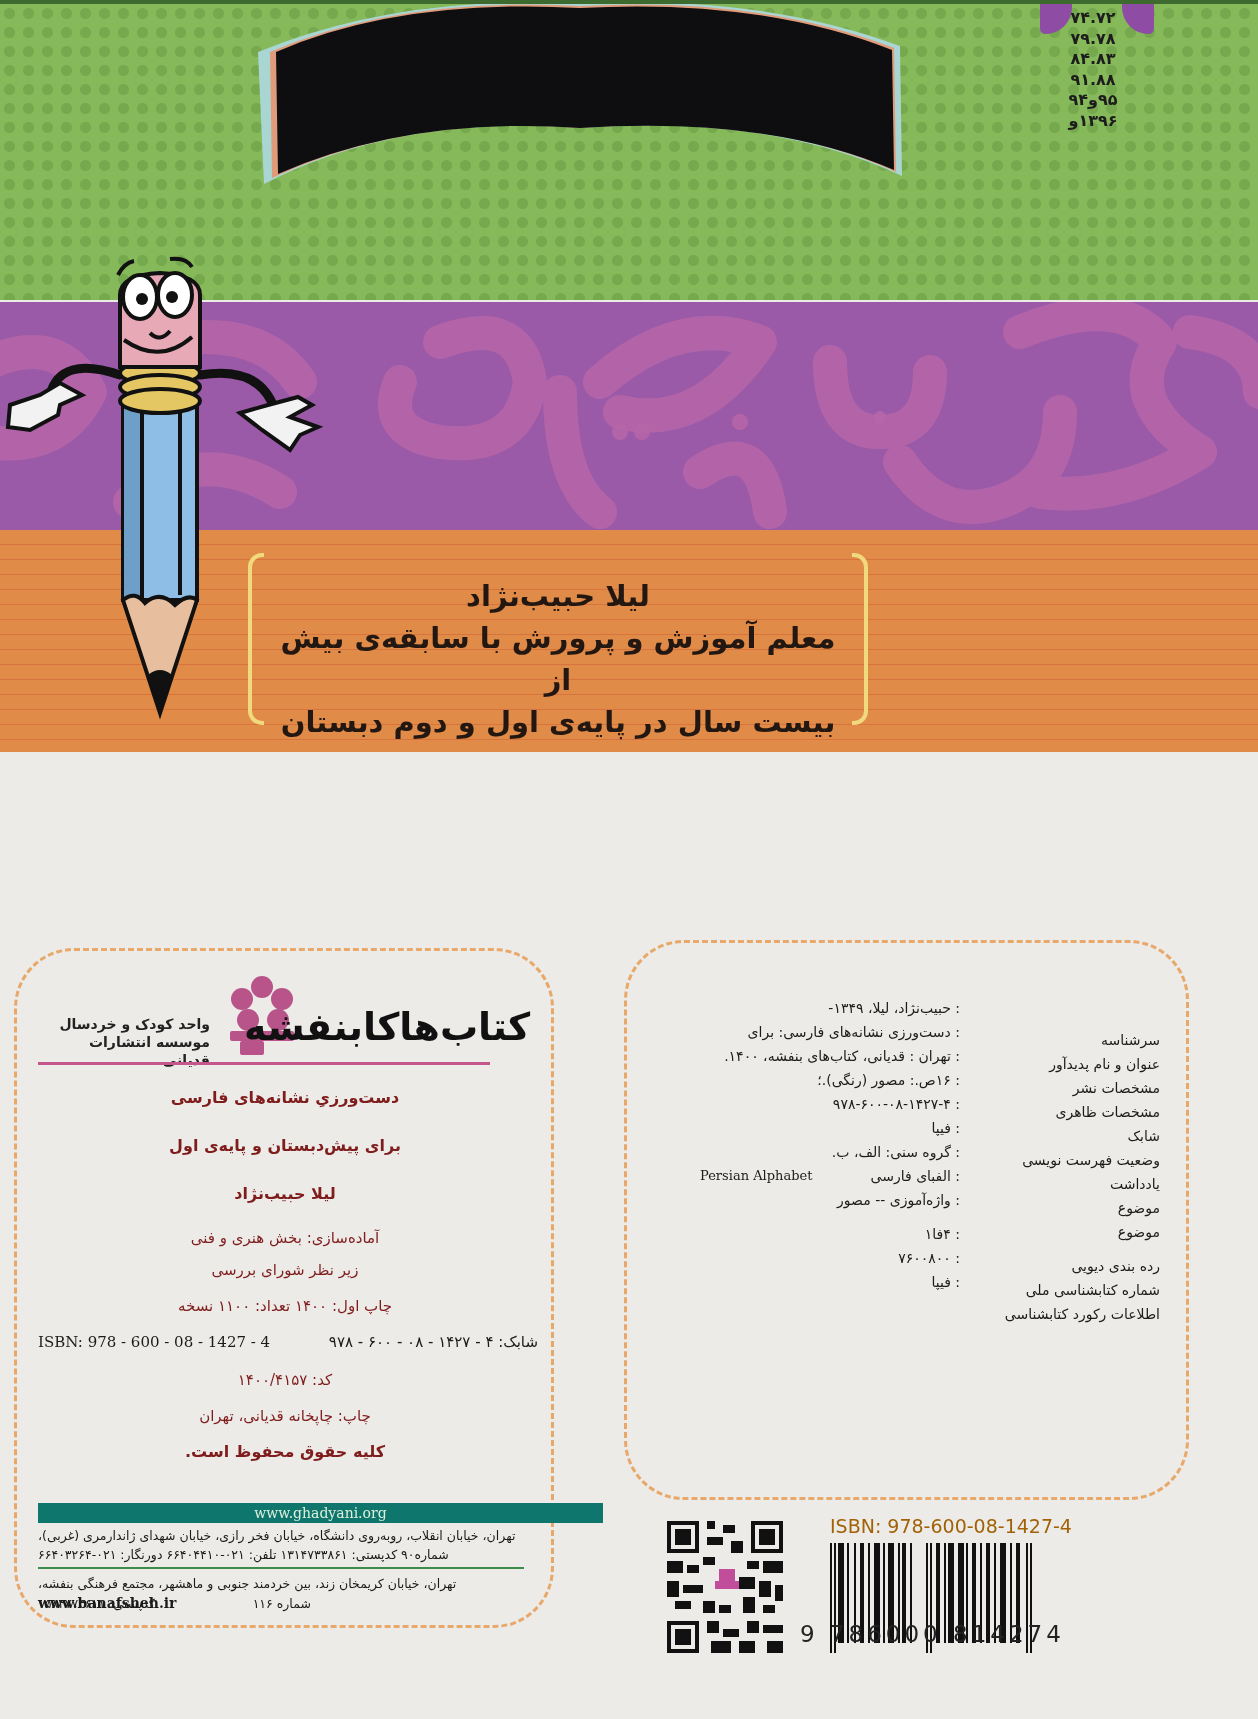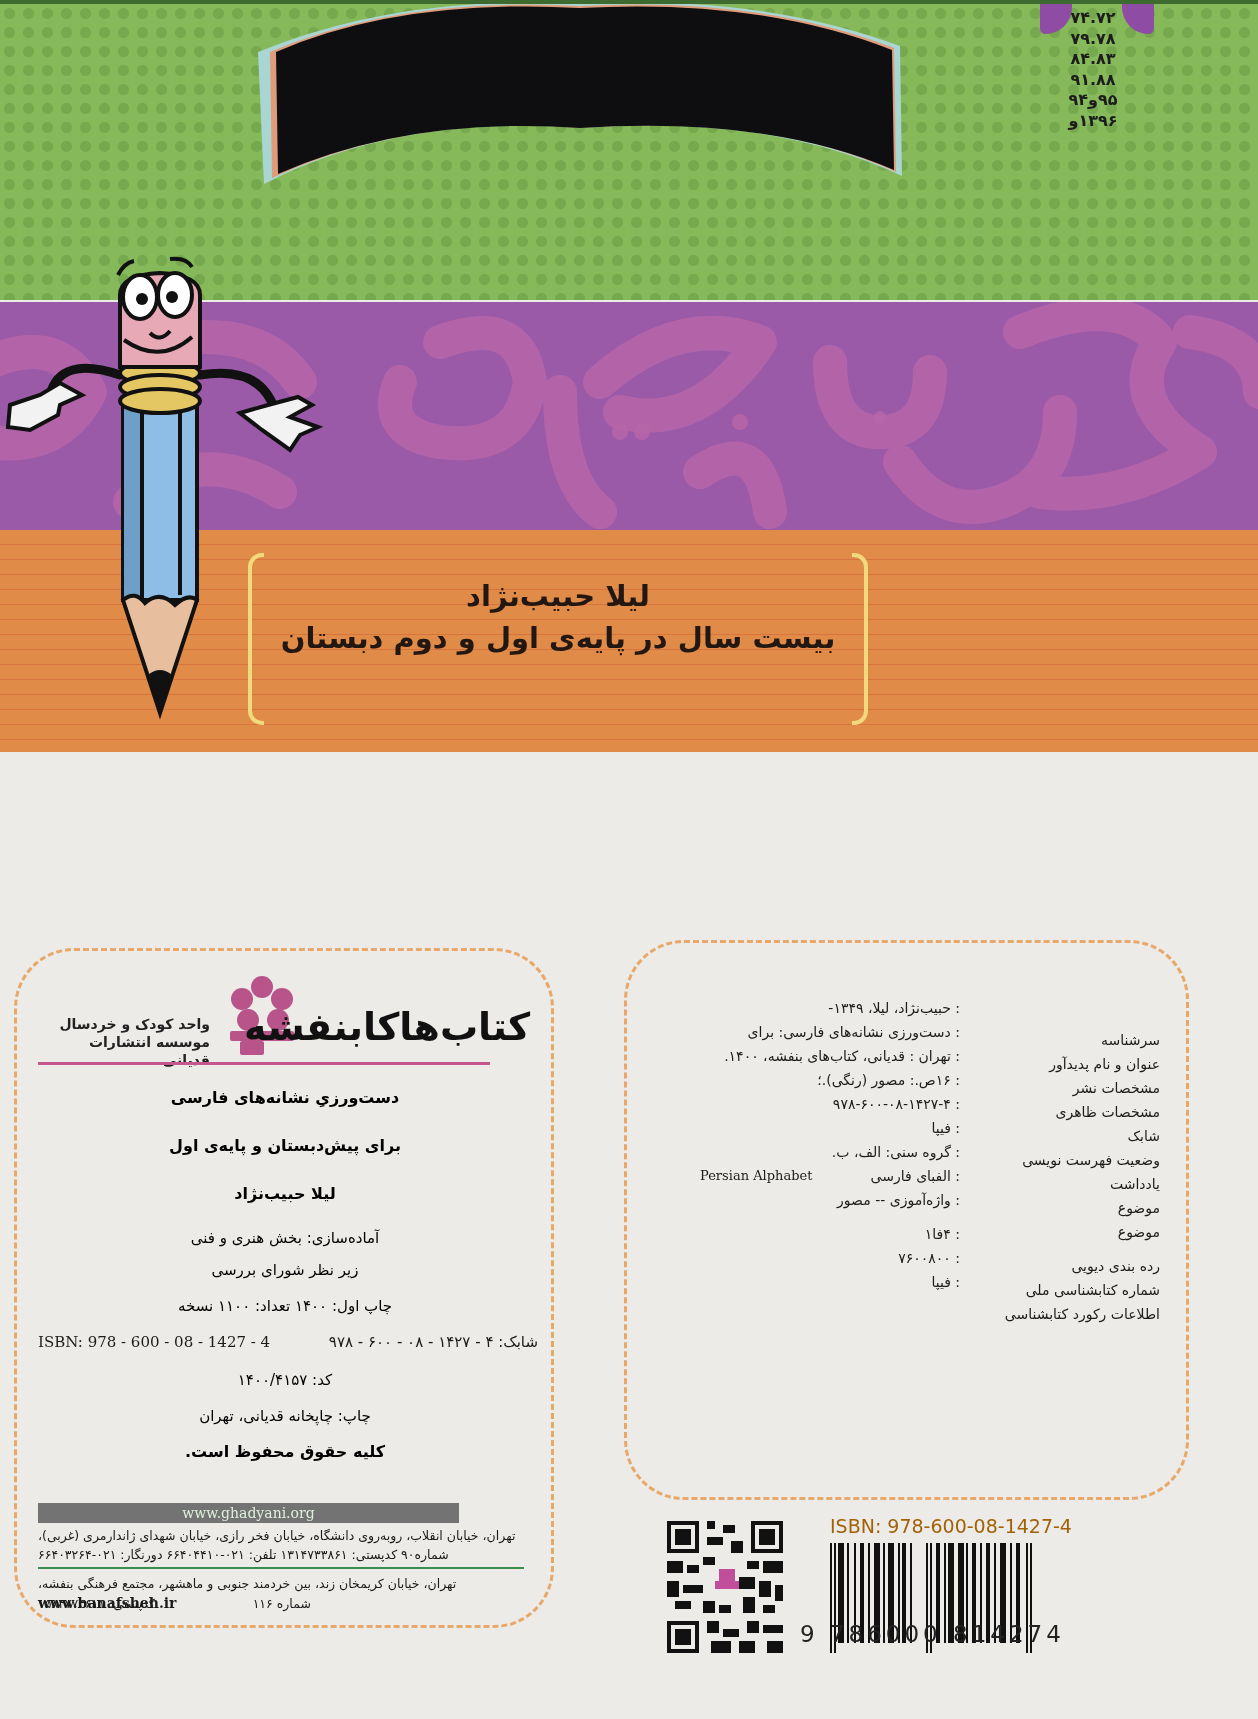--- a/index.html
+++ b/index.html
@@ -72,29 +72,29 @@
     position: absolute; right: 0; top: 30px; font-size: 38px; font-weight: bold;
     color: #111; direction: rtl; letter-spacing: -1px;
   }
   .pub-flower { position: absolute; left: 186px; top: 0; width: 72px; height: 80px; }
   .pub-sub {
     position: absolute; left: 0; top: 40px; direction: rtl; text-align: right; width: 170px;
     font-size: 14px; font-weight: bold; line-height: 18px; color: #222;
   }
   .pub-rule { position: absolute; left: 38px; top: 1062px; width: 452px; height: 3px; background: #c6578c; }
 
-  .colophon { position: absolute; left: 40px; width: 490px; direction: rtl; text-align: center; color: #000000; }
+  .colophon { position: absolute; left: 40px; width: 490px; direction: rtl; text-align: center; color: #7f1d1d; }
   .colophon .b { font-weight: bold; font-size: 16px; }
   .colophon .n { font-size: 15px; }
   .isbn-line { position: absolute; left: 38px; top: 1333px; width: 500px; direction: ltr; font-size: 15px; white-space: nowrap; font-family: "DejaVu Serif", serif; }
   .isbn-line .fa { position: absolute; right: 0; direction: rtl; font-family: "DejaVu Sans", sans-serif; }
   .isbn-line .en { position: absolute; left: 0; }
 
   .web-bar {
-    position: absolute; left: 38px; top: 1503px; width: 421px; height: 20px; background: #737373;
+    position: absolute; left: 38px; top: 1503px; width: 565px; height: 20px; background: #0f766e;
     color: #dff0dd; font-family: "DejaVu Serif", serif; font-size: 14px; text-align: center; line-height: 20px;
   }
   .addr { position: absolute; left: 38px; width: 486px; direction: rtl; text-align: left; font-size: 12.5px; line-height: 19px; color: #1a1a1a; white-space: nowrap; }
   .addr-rule { position: absolute; left: 38px; top: 1567px; width: 486px; height: 2px; background: #3e8c4c; }
   .addr-web { position: absolute; left: 38px; top: 1613px; font-family: "DejaVu Serif", serif; font-weight: bold; font-size: 14px; color: #1a1a1a; }
 
   
   .cip { position: absolute; left: 660px; top: 1000px; width: 500px; direction: rtl; }
   .cip-row { position: relative; height: 24px; font-size: 14px; color: #1e1b1b; }
   .cip-row .lbl { position: absolute; right: 0; top: 0; white-space: nowrap; margin-top: 32px; }
@@ -157,20 +157,21 @@
   </svg>
 </div>
 
 <div class="orange-band"></div>
 
 <div class="author-box">
   <div class="bracket right"></div>
   <div class="bracket left"></div>
   <div class="author-lines">
     <div>لیلا حبیب‌نژاد</div>
+    <div>معلم آموزش و پرورش با سابقه‌ی بیش از</div>
     <div>بیست سال در پایه‌ی اول و دوم دبستان</div>
   </div>
 </div>
 
 <div class="pencil">
   <svg viewBox="0 0 320 500">
 
     <path d="M120 120 Q60 100 50 140" fill="none" stroke="#111" stroke-width="9" stroke-linecap="round"></path>
     <path d="M200 120 Q260 110 275 155" fill="none" stroke="#111" stroke-width="9" stroke-linecap="round"></path>
 

